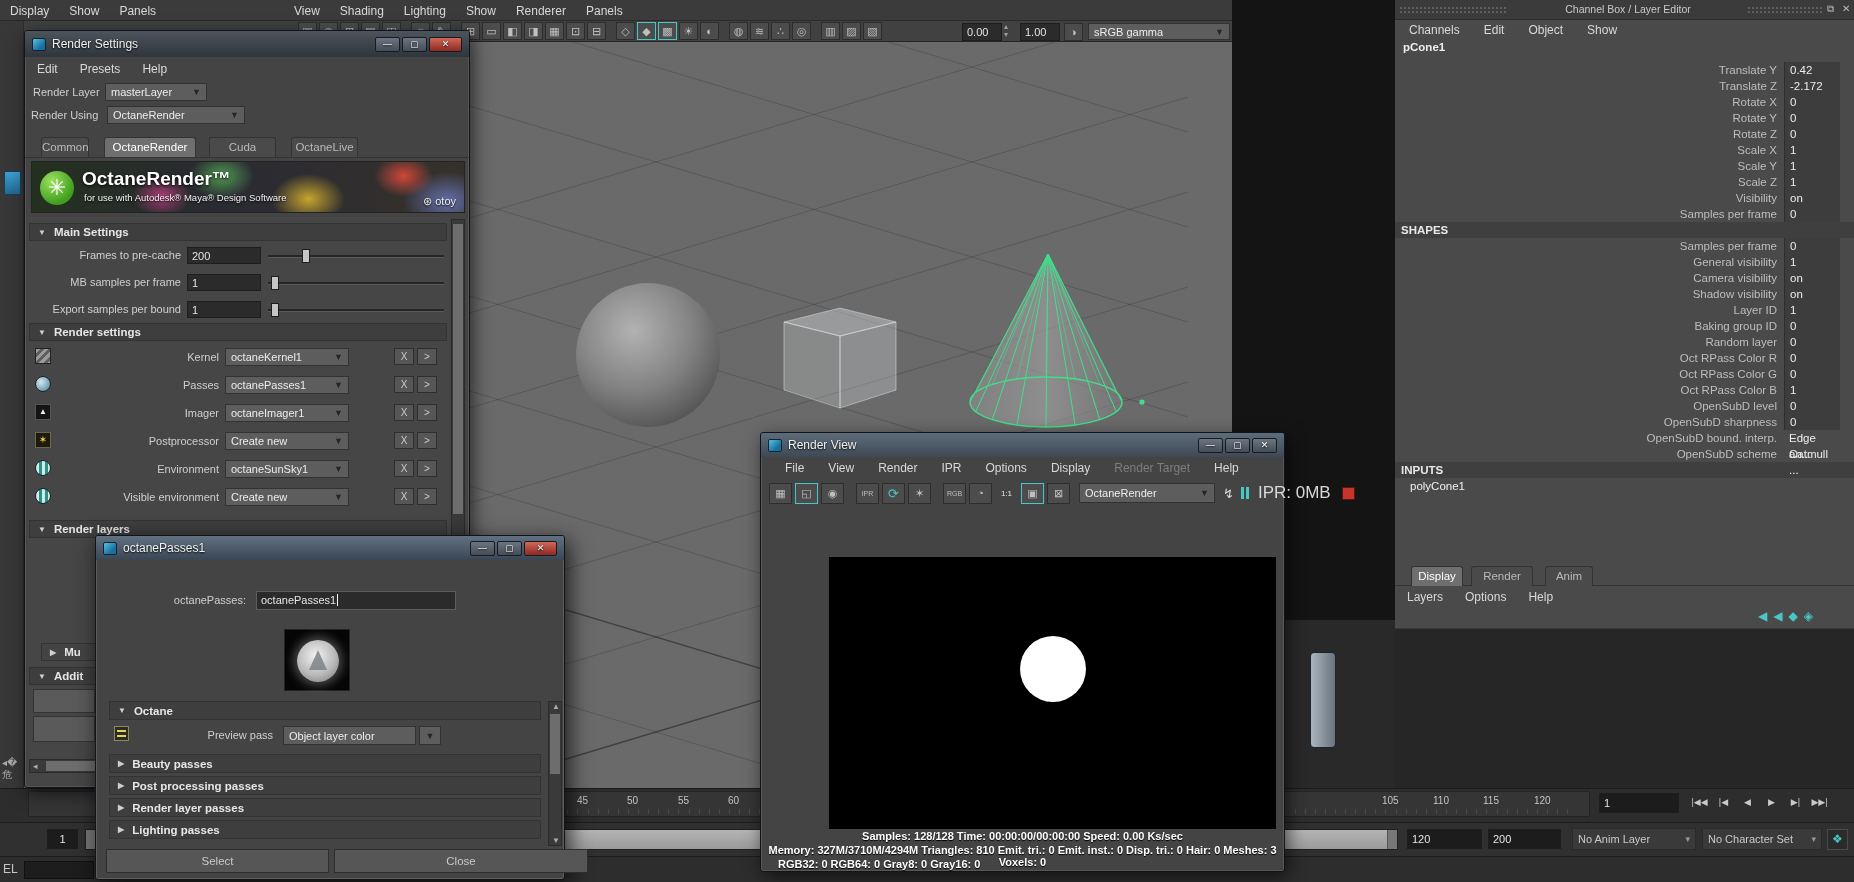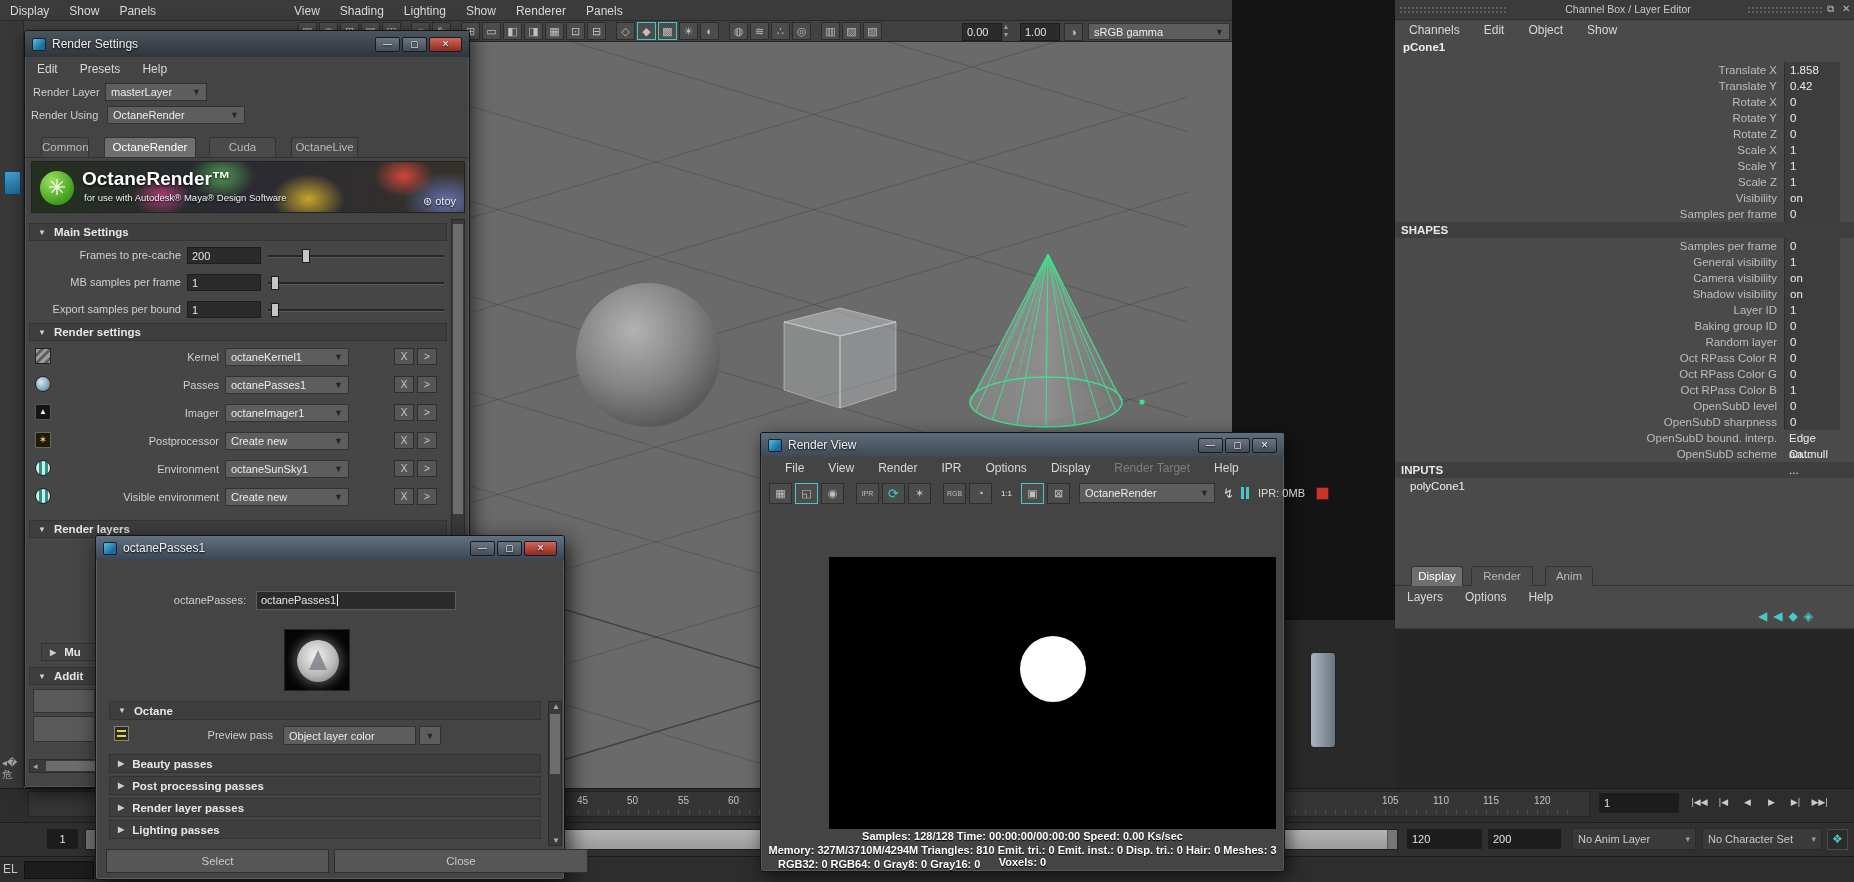--- a/index.html
+++ b/index.html
@@ -211,26 +211,26 @@
     </div>
     <div class="mrow abs" id="cb-menus" style="left:8px;top:21px;height:17px;gap:12px;">
         <div class="menu-item">Channels</div>
         <div class="menu-item">Edit</div>
         <div class="menu-item">Object</div>
         <div class="menu-item">Show</div>
       </div>
     <div class="abs" style="left:8px;top:41px;font-weight:bold;color:#eee;font-size:11.5px;">pCone1</div>
     <div class="abs" id="cb-rows" style="left:0;top:62px;width:459px;">
         <div class="crow">
-          <div class="clabel">Translate X</div>
-          <div class="cval">1.858</div>
-        </div>
-        <div class="crow">
           <div class="clabel">Translate Y</div>
           <div class="cval">0.42</div>
+        </div>
+        <div class="crow">
+          <div class="clabel">Translate Z</div>
+          <div class="cval">-2.172</div>
         </div>
         <div class="crow">
           <div class="clabel">Rotate X</div>
           <div class="cval">0</div>
         </div>
         <div class="crow">
           <div class="clabel">Rotate Y</div>
           <div class="cval">0</div>
         </div>
         <div class="crow">
@@ -710,21 +710,21 @@
         <div class="ticon" style="width: 23px; height: 21px; line-height: 19px;">⊠</div>
         <div class="dd" style="width: 136px; height: 20px; margin-left: 6px;">
           <div>OctaneRender</div>
           <div class="arr" style="margin-left: auto; font-size: 9px; color: rgb(38, 38, 38); padding-left: 4px;">▼</div>
         </div>
         <div style="color: rgb(216, 216, 216); font-size: 13px; margin-left: 5px;">↯</div>
         <div style="display: flex; gap: 2px; margin-left: 4px;">
           <div style="width:3px;height:12px;background:#46c8c8;"></div>
           <div style="width:3px;height:12px;background:#46c8c8;"></div>
         </div>
-        <div style="color: rgb(216, 216, 216); font-size: 11px; margin-left: 6px; white-space: nowrap;">IPR: 0MB</div>
+        <div style="color: rgb(216, 216, 216); font-size: 17px; margin-left: 6px; white-space: nowrap;">IPR: 0MB</div>
         <div style="width: 13px; height: 13px; background: rgb(199, 52, 44); border: 1px solid rgb(90, 21, 17); margin-left: 8px;"></div>
       </div>
     <div class="abs" style="left:68px;top:124px;width:447px;height:272px;background:#000;">
       <div class="abs" style="left:191px;top:79px;width:66px;height:66px;border-radius:50%;background:#fff;"></div>
     </div>
     <div class="abs" style="left:0;top:397px;width:523px;text-align:center;color:#fff;font-weight:bold;font-size:11px;text-shadow:0 1px 1px #000;">Samples: 128/128 Time: 00:00:00/00:00:00 Speed: 0.00 Ks/sec</div>
     <div class="abs" style="left:0;top:411px;width:523px;text-align:center;color:#fff;font-weight:bold;font-size:11px;text-shadow:0 1px 1px #000;">Memory: 327M/3710M/4294M Triangles: 810 Emit. tri.: 0 Emit. inst.: 0 Disp. tri.: 0 Hair: 0 Meshes: 3 Voxels: 0</div>
     <div class="abs" style="left:17px;top:425px;width:523px;text-align:left;color:#fff;font-weight:bold;font-size:11px;text-shadow:0 1px 1px #000;">RGB32: 0 RGB64: 0 Gray8: 0 Gray16: 0</div>
   </div>
 

